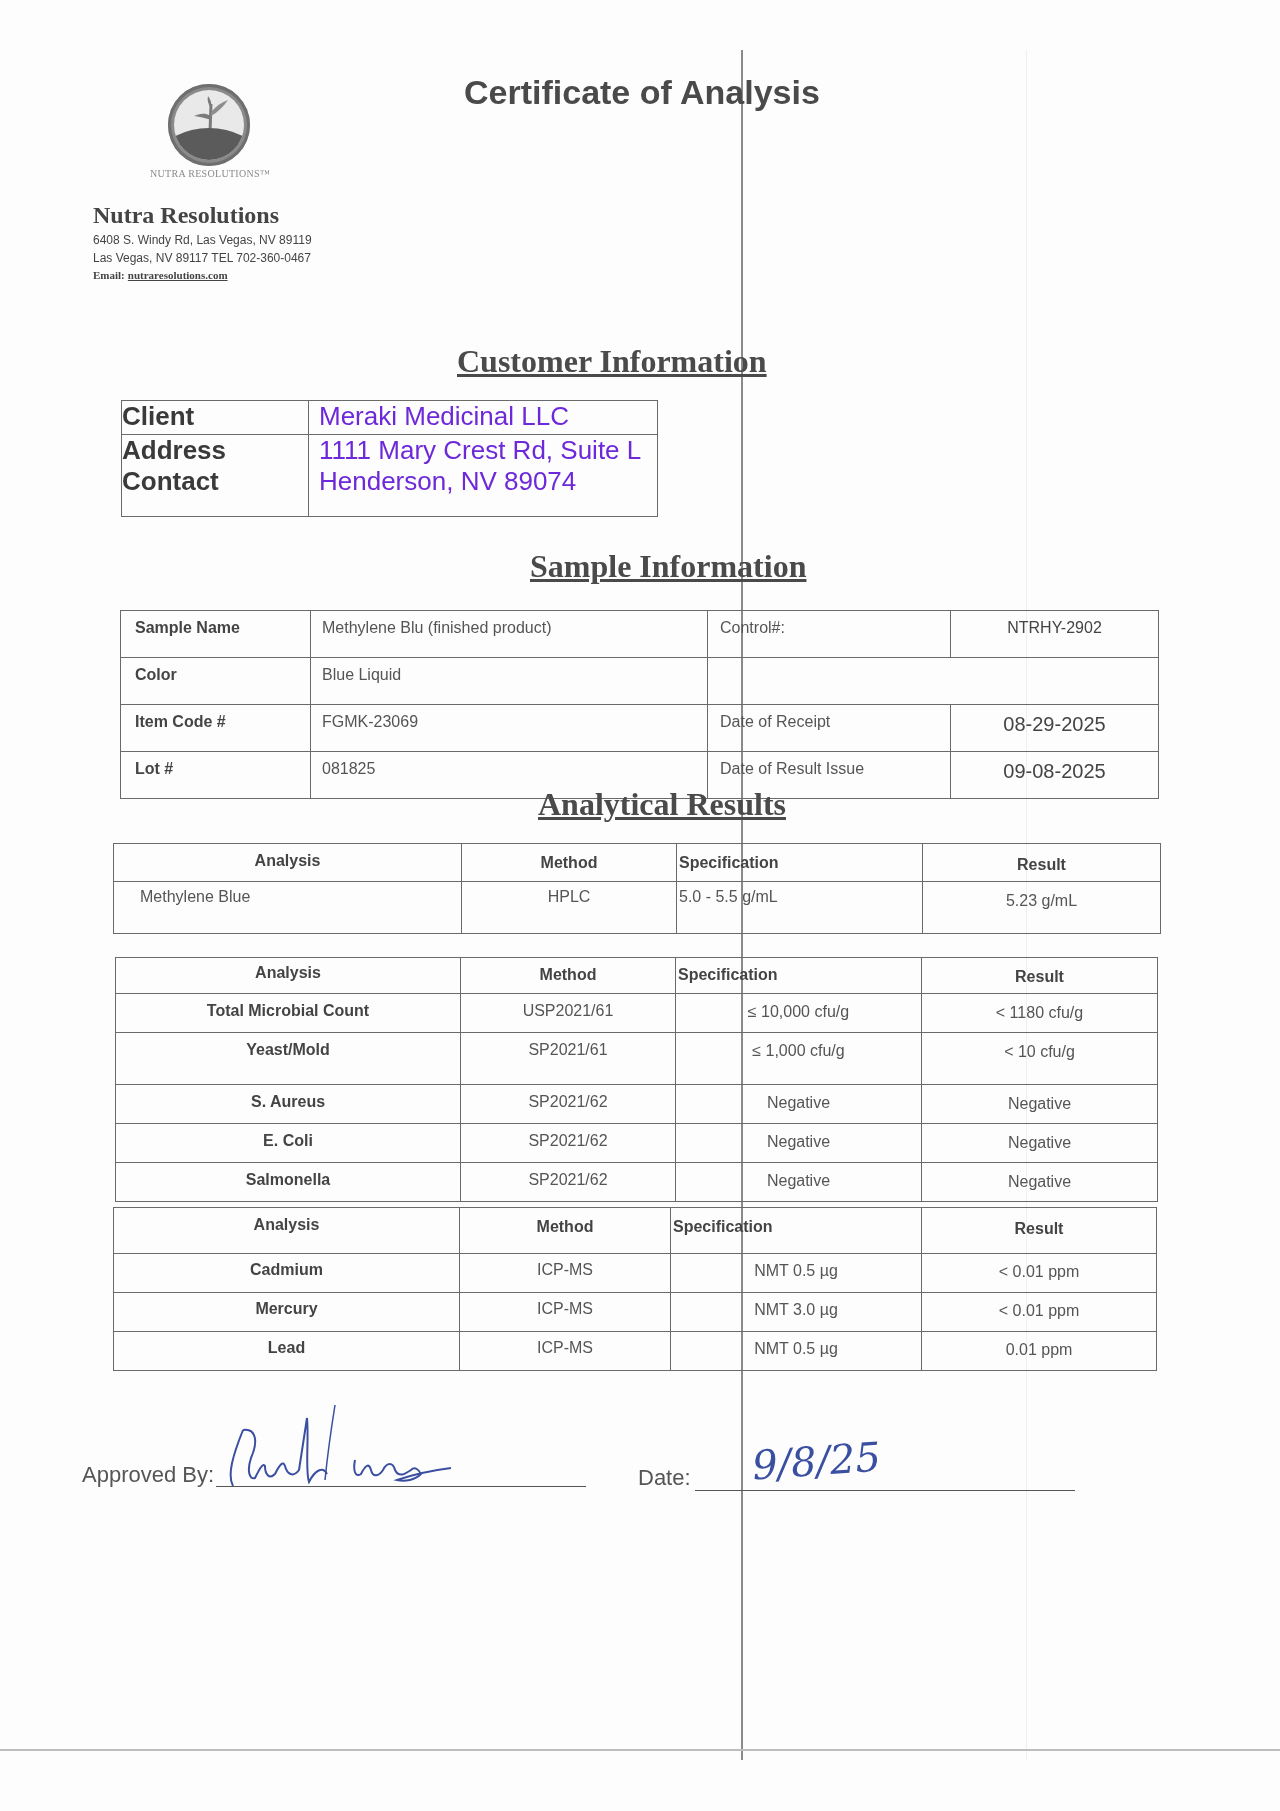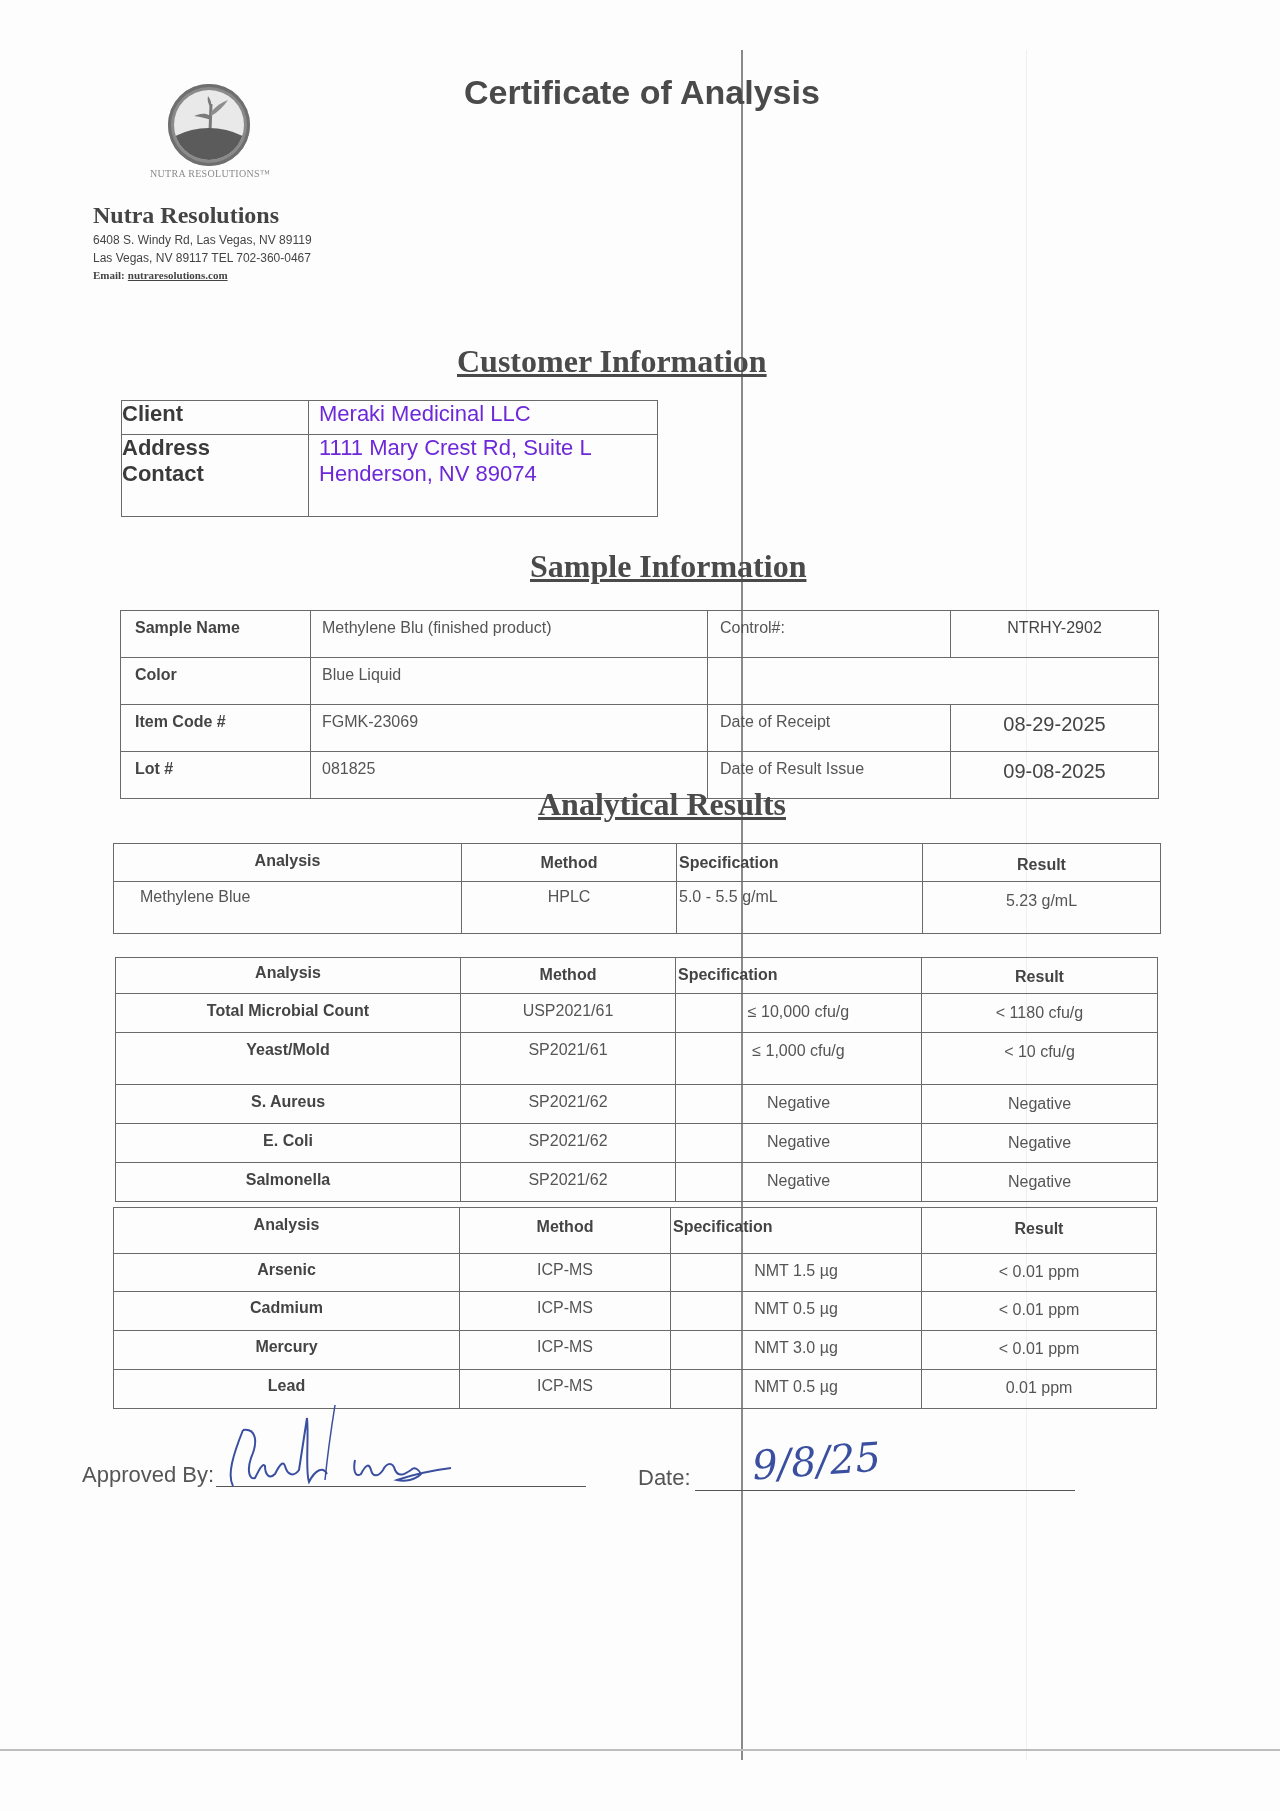--- a/index.html
+++ b/index.html
@@ -14,21 +14,21 @@
   .company-name { left:93px; top:202px; font-size:24px; font-weight:bold; color:#444; }
   .addr { left:93px; font-size:12px; color:#444; }
   .email-label { font-weight:bold; font-family:"Liberation Serif", serif; }
   .email-link { text-decoration:underline; font-family:"Liberation Serif", serif; font-weight:bold; }
   .title { left:464px; top:73px; font-size:34px; font-weight:bold; color:#4a4a4a; }
   .section-h { font-family:"Liberation Serif", serif; font-weight:bold; text-decoration:underline; font-size:32px; color:#4a4a4a; }
   table { border-collapse:collapse; position:absolute; }
   td, th { border:1.5px solid #6a6a6a; padding:0; }
   
   .cust { left:121px; top:400px; width:537px; }
-  .cust td { font-size:22px; vertical-align:top; }
+  .cust td { font-size:26px; vertical-align:top; }
   .cust .lbl { width:186px; font-weight:bold; color:#3a3a3a; }
   .cust .val { color:#6d28d9; padding-left:10px; }
   
   .samp { left:120px; top:610px; width:1039px;border-radius:30px; }
   .samp td { height:38px; font-size:16px; color:#555; vertical-align:top; padding-top:8px; }
   .samp .lbl { width:175px; font-weight:bold; padding-left:14px; color:#444; }
   .samp .val { width:385px; padding-left:11px; }
   .samp .lbl2 { width:230px; padding-left:12px; }
   .samp .val2 { text-align:center; font-size:20px; color:#444; }
   .samp .val2.small { font-size:16px; }
@@ -181,26 +181,20 @@
   </table>
 
 <table class="res" style="left:113px; top:1207px; width:1044px;">
   <tbody>
       <tr style="height:46px">
     <td class="hd" style="width:345px; padding-top:8px">Analysis</td>
     <td class="hd" style="width:210px; padding-top:10px">Method</td>
     <td class="hd" style="width:248px; padding-top:10px; text-align:left; padding-left:2px">Specification</td>
     <td class="hd" style="padding-top:12px">Result</td>
   </tr>
-  <tr style="height:38px">
-    <td class="anl" style="padding-top:7px">Arsenic</td>
-    <td style="padding-top:7px">ICP-MS</td>
-    <td style="padding-top:8px">NMT 1.5 µg</td>
-    <td style="padding-top:9px">&lt; 0.01 ppm</td>
-  </tr>
   <tr style="height:39px">
     <td class="anl" style="padding-top:7px">Cadmium</td>
     <td style="padding-top:7px">ICP-MS</td>
     <td style="padding-top:8px">NMT 0.5 µg</td>
     <td style="padding-top:9px">&lt; 0.01 ppm</td>
   </tr>
   <tr style="height:39px">
     <td class="anl" style="padding-top:7px">Mercury</td>
     <td style="padding-top:7px">ICP-MS</td>
     <td style="padding-top:8px">NMT 3.0 µg</td>

